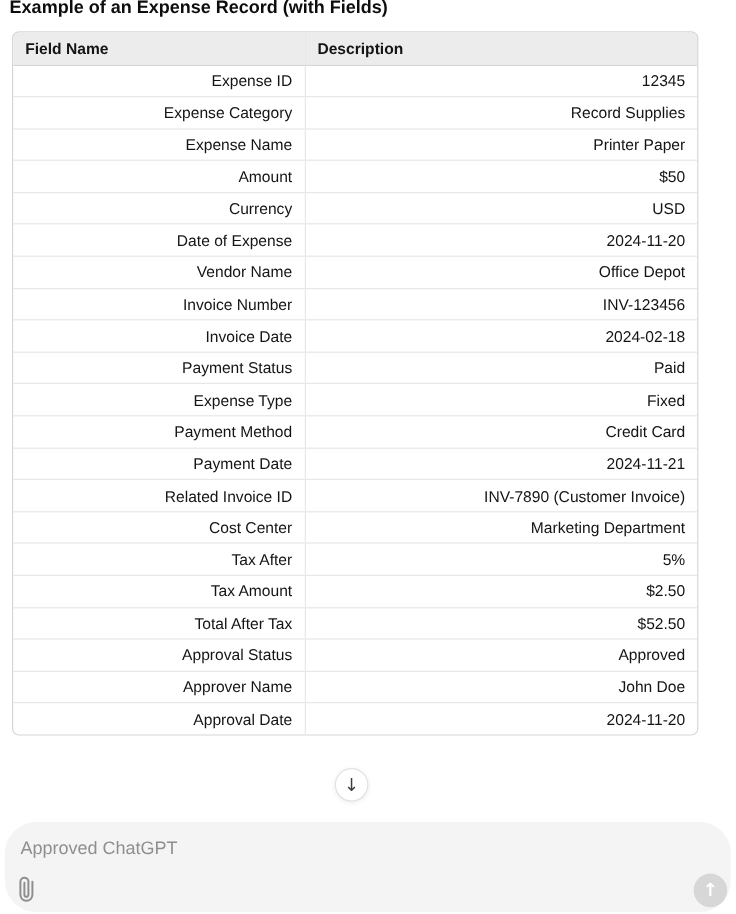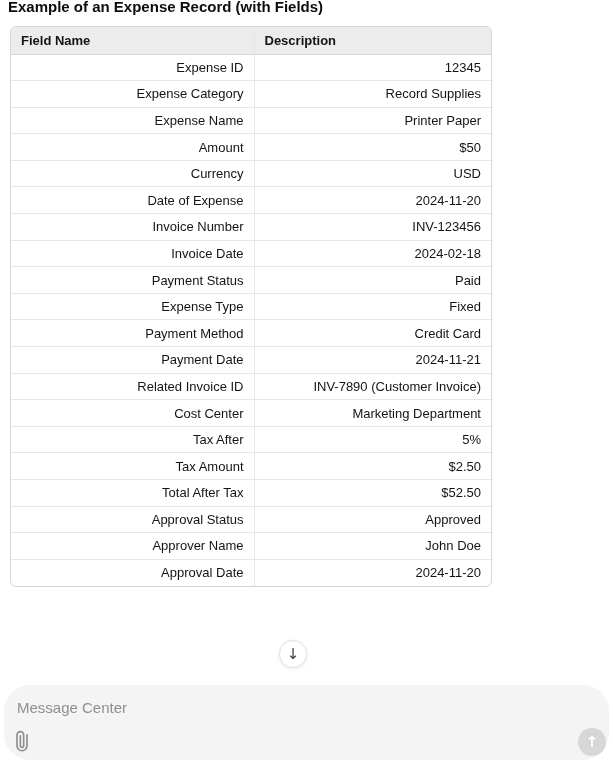--- a/index.html
+++ b/index.html
@@ -16,21 +16,21 @@
     width:613px;height:762px;position:relative;overflow:hidden;
     background:#ffffff;
     font-family:"Liberation Sans", sans-serif;
     -webkit-font-smoothing:antialiased;
   }
   .page-title{
     position:absolute;left:8px;top:-2px;margin:0;
     font-size:15px;line-height:18px;font-weight:700;color:#0d0d0d;
   }
   .table-wrap{
-    position:absolute;left:10px;top:26px;width:482px;box-sizing:border-box;
+    position:absolute;left:10px;top:26px;width:572px;box-sizing:border-box;
     border:1px solid var(--table-border);border-radius:6px;overflow:hidden;
     background:#ffffff;
   }
   table{
     width:100%;border-collapse:collapse;table-layout:fixed;
     font-size:13px;color:var(--text);
   }
   th,td{
     text-align:left;vertical-align:middle;
     padding:0 10px;box-sizing:border-box;
@@ -112,20 +112,24 @@
         </tr>
         <tr>
           <td>Currency</td>
           <td>USD</td>
         </tr>
         <tr>
           <td>Date of Expense</td>
           <td>2024-11-20</td>
         </tr>
         <tr>
+          <td>Vendor Name</td>
+          <td>Office Depot</td>
+        </tr>
+        <tr>
           <td>Invoice Number</td>
           <td>INV-123456</td>
         </tr>
         <tr>
           <td>Invoice Date</td>
           <td>2024-02-18</td>
         </tr>
         <tr>
           <td>Payment Status</td>
           <td>Paid</td>
@@ -176,21 +180,21 @@
         </tr>
       </tbody>
   </table>
 </div>
 
 <button class="scroll-down">
   <span>↓</span>
 </button>
 
 <div class="composer">
-  <div class="composer-input" role="textbox" tabindex="0">Message Center</div>
+  <div class="composer-input" role="textbox" tabindex="0">Approved ChatGPT</div>
   <button class="attach-btn">
     <svg viewBox="0 0 24 24" fill="none" stroke="currentColor" stroke-width="2" stroke-linecap="round" stroke-linejoin="round">
       <path d="M21.44 11.05l-9.19 9.19a6 6 0 0 1-8.49-8.49l9.19-9.19a4 4 0 0 1 5.66 5.66l-9.2 9.19a2 2 0 0 1-2.83-2.83l8.49-8.48"></path>
     </svg>
   </button>
   <button class="send-btn">
     <span>↑</span>
   </button>
 </div>
 

